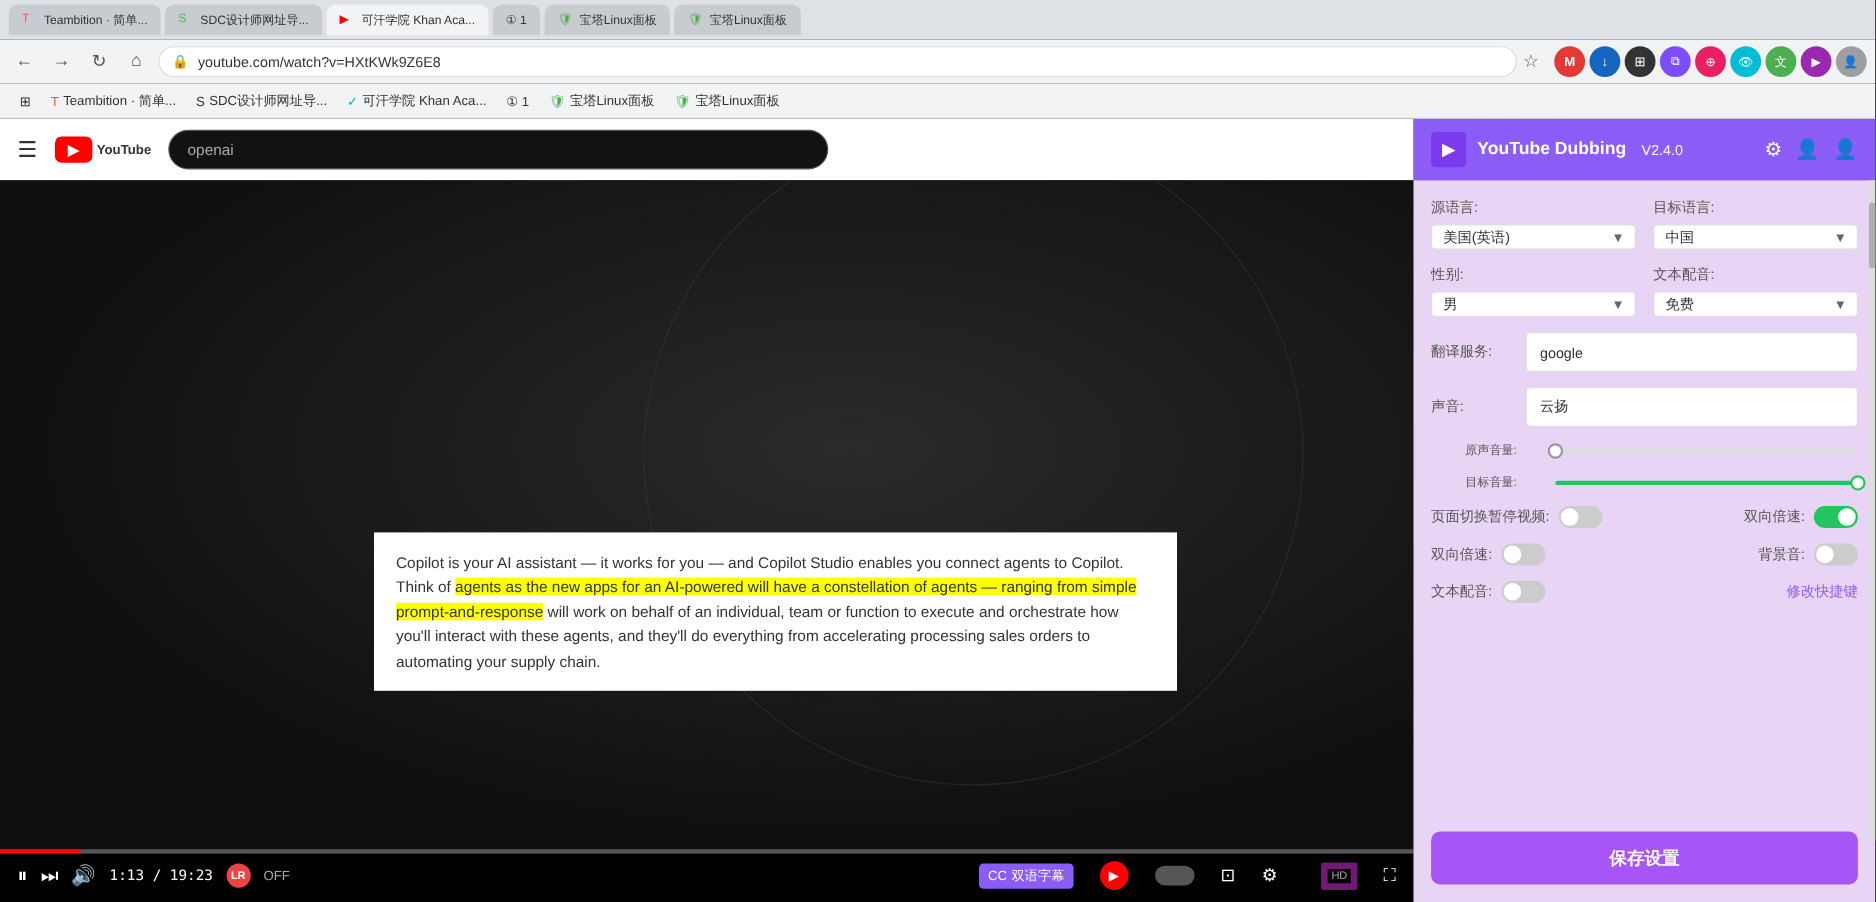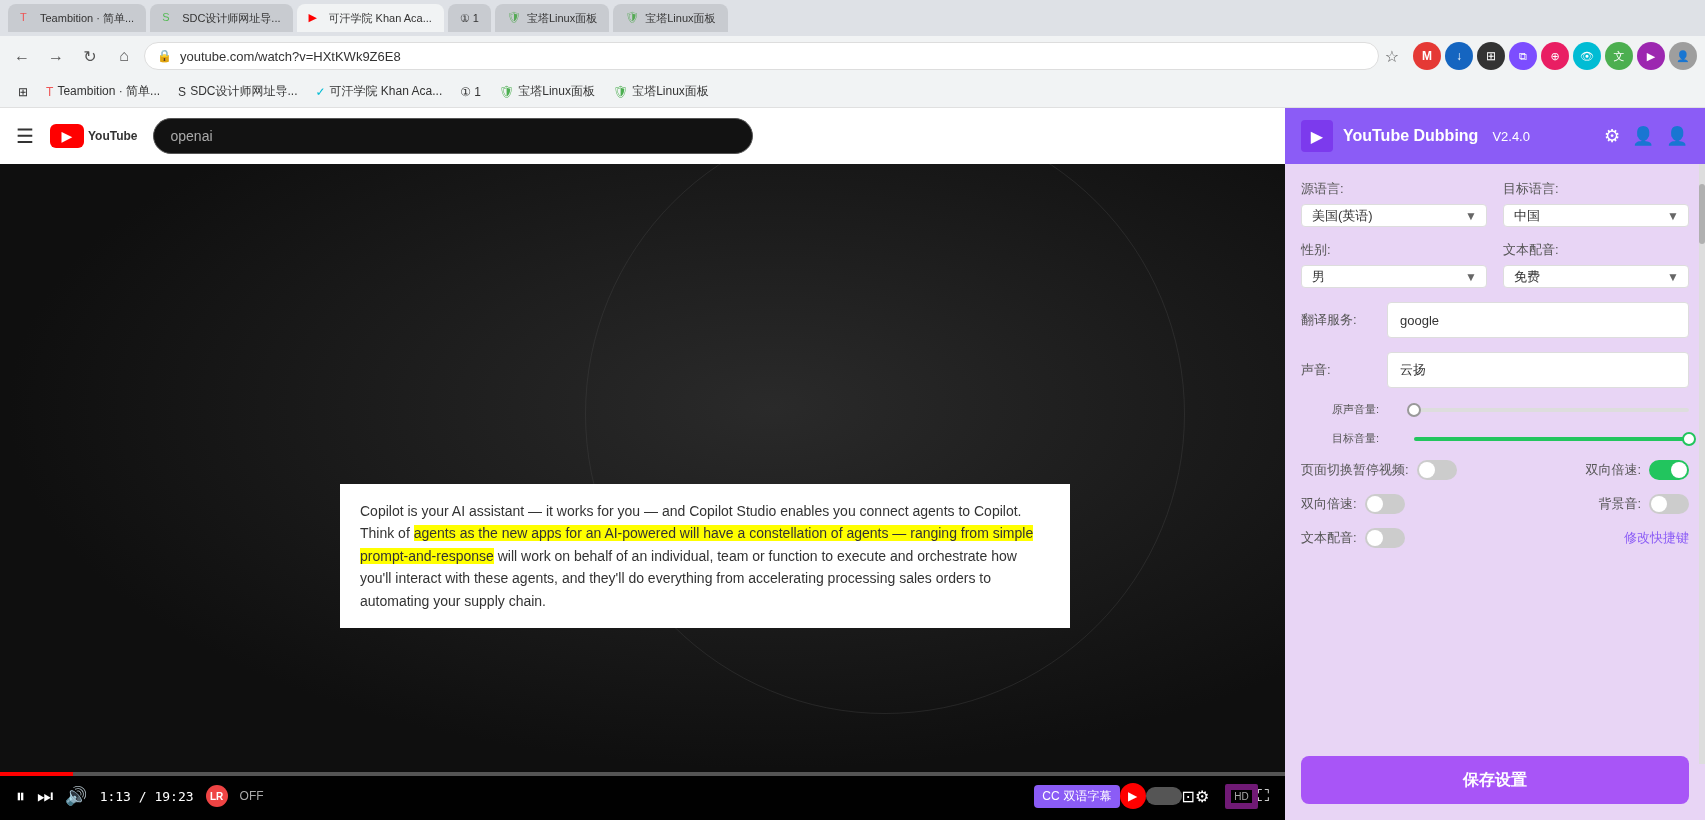--- a/index.html
+++ b/index.html
@@ -212,21 +212,21 @@
     .lr-badge {
       background: #ef4444;
       color: white;
       border-radius: 50%;
       width: 22px; height: 22px;
       display: flex; align-items: center; justify-content: center;
       font-size: 10px; font-weight: bold;
     }
     .off-badge { color: #aaa; font-size: 12px; }
     .ctrl-spacer { flex: 1; }
-    .bottom-right-controls { display: flex; align-items: center; gap: 0; }
+    .bottom-right-controls { display: flex; align-items: center; gap: 24px; }
     .dual-sub-btn {
       background: #8B5CF6;
       color: white;
       border-radius: 4px;
       padding: 3px 8px;
       font-size: 12px;
       cursor: pointer;
       display: flex; align-items: center; gap: 4px;
     }
     .yt-red-icon {

